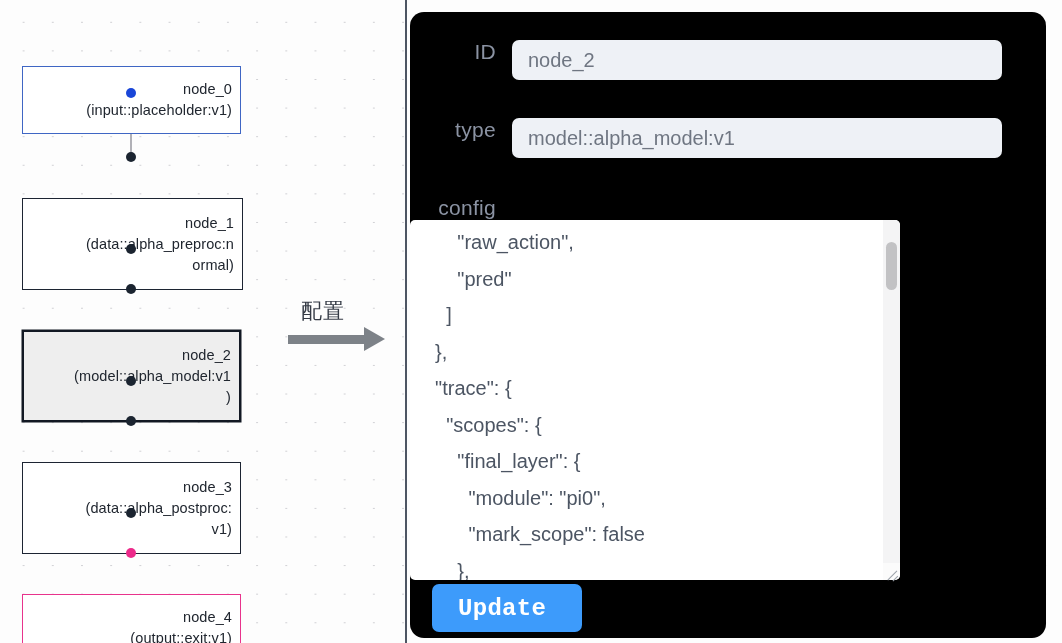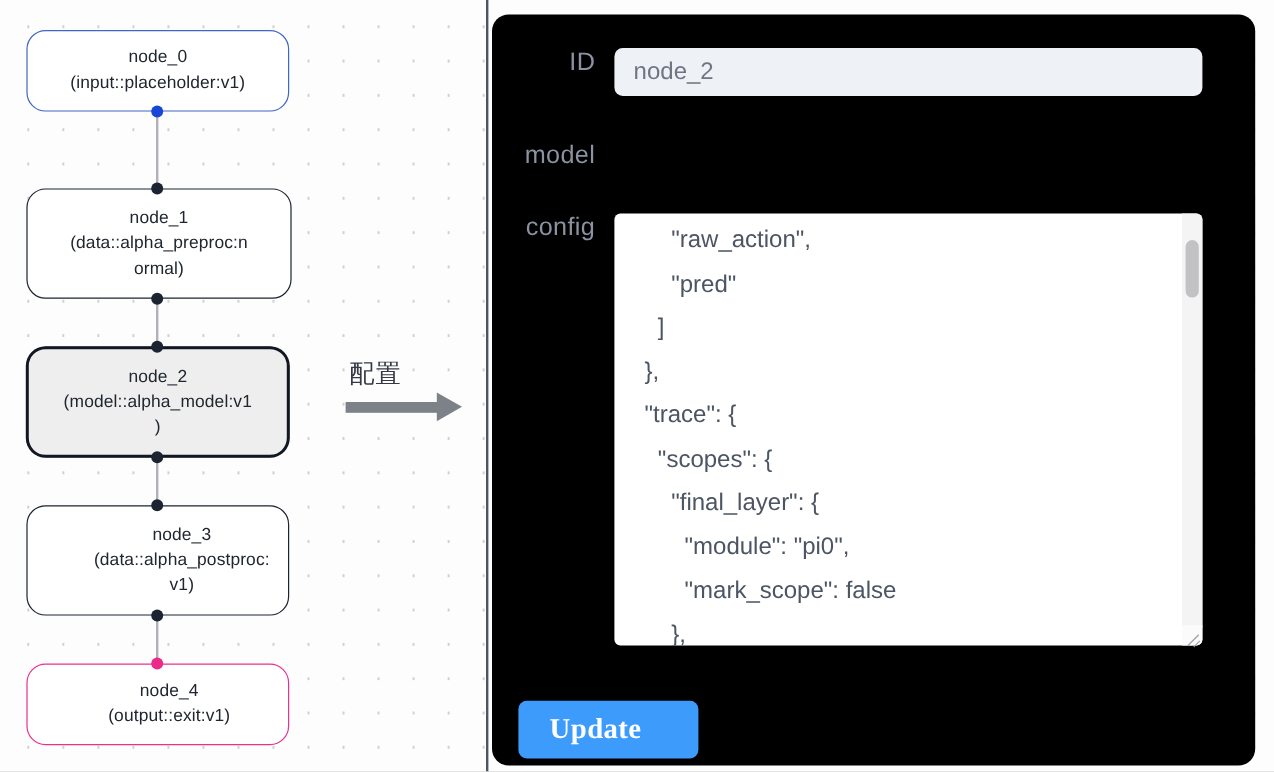--- a/index.html
+++ b/index.html
@@ -34,30 +34,31 @@
     background: #2e3748;
     opacity: 0.85;
   }
 
   
   .node {
     position: absolute;
     box-sizing: border-box;
     background: #ffffff;
     border: 1.4px solid #1c2432;
-    border-radius: 16px;
+    border-radius: 0;
     display: flex;
     align-items: center;
     justify-content: center;
-    text-align: center;
+    text-align: right;
     color: #20262f;
     font-size: 14.5px;
     line-height: 21px;
     letter-spacing: 0.1px;
     padding: 0 8px;
+    margin-top: 41px;
   }
   .node .nlabel { display: block; width: 100%; white-space: pre-line; }
 
   .node.is-input  { border-color: #3f66c4; border-width: 1.4px; }
   .node.is-output { border-color: #e8338c; border-width: 1.4px; padding-left: 27px; }
   .node.is-selected {
     background: #eeeeee;
     border-color: #121823;
     border-width: 2.2px;
     box-shadow: 0 0 0 0.5px #121823;
@@ -82,21 +83,21 @@
   }
 
   
   #arrow-group {
     position: absolute;
     left: 288px; top: 297px;
     width: 105px; height: 62px;
   }
   #arrow-label {
     position: absolute;
-    left: 3px; top: 0;
+    left: 13px; top: 0;
     font-size: 21px;
     color: #343a45;
     letter-spacing: 1px;
     font-family: Liberation Mono, monospace;
   }
   #arrow-shaft {
     position: absolute;
     left: 0; top: 38px;
     width: 78px; height: 9px;
     background: #7d8288;
@@ -146,21 +147,21 @@
     font-size: 20px;
     font-family: "Liberation Sans", sans-serif;
     padding: 0 16px;
     height: 40px;
     line-height: 40px;
     outline: none;
   }
 
   #row-id    { left: 0;  top: 28px;  }
   #row-type  { left: 0;  top: 106px; }
-  #row-config{ left: 0;  top: 166px; }
+  #row-config{ left: 0;  top: 184px; flex-direction: column; }
 
   #input-id   { width: 490px; }
   #input-type { width: 490px; }
 
   .ta-wrap {
     position: relative;
     width: 490px;
     height: 360px;
   }
   #config-textarea {
@@ -222,21 +223,21 @@
   #update-button {
     position: absolute;
     left: 22px;
     top: 572px;
     width: 150px;
     height: 48px;
     background: #3d9bfb;
     border: none;
     border-radius: 7px;
     color: #ffffff;
-    font-family: Liberation Serif, serif;
+    font-family: Liberation Mono, monospace;
     font-size: 24px;
     font-weight: bold;
     letter-spacing: 0.3px;
     text-align: left;
     padding-left: 26px;
     cursor: pointer;
   }
 </style>
 </head>
 <body>
@@ -293,21 +294,22 @@
 </div>
 
 <div id="panel">
 
   <div class="field-row" id="row-id">
     <div class="field-label">ID</div>
     <input class="field-input" id="input-id" type="text" value="node_2" style="">
   </div>
 
   <div class="field-row" id="row-type">
-    <div class="field-label">model</div>
+    <div class="field-label">type</div>
+    <input class="field-input" id="input-type" type="text" value="model::alpha_model:v1" style="">
   </div>
 
   <div class="field-row" id="row-config">
     <div class="field-label">config</div>
     <div class="ta-wrap">
       <textarea id="config-textarea" spellcheck="false" style="">      "raw_action",
       "pred"
     ]
   },
   "trace": {

